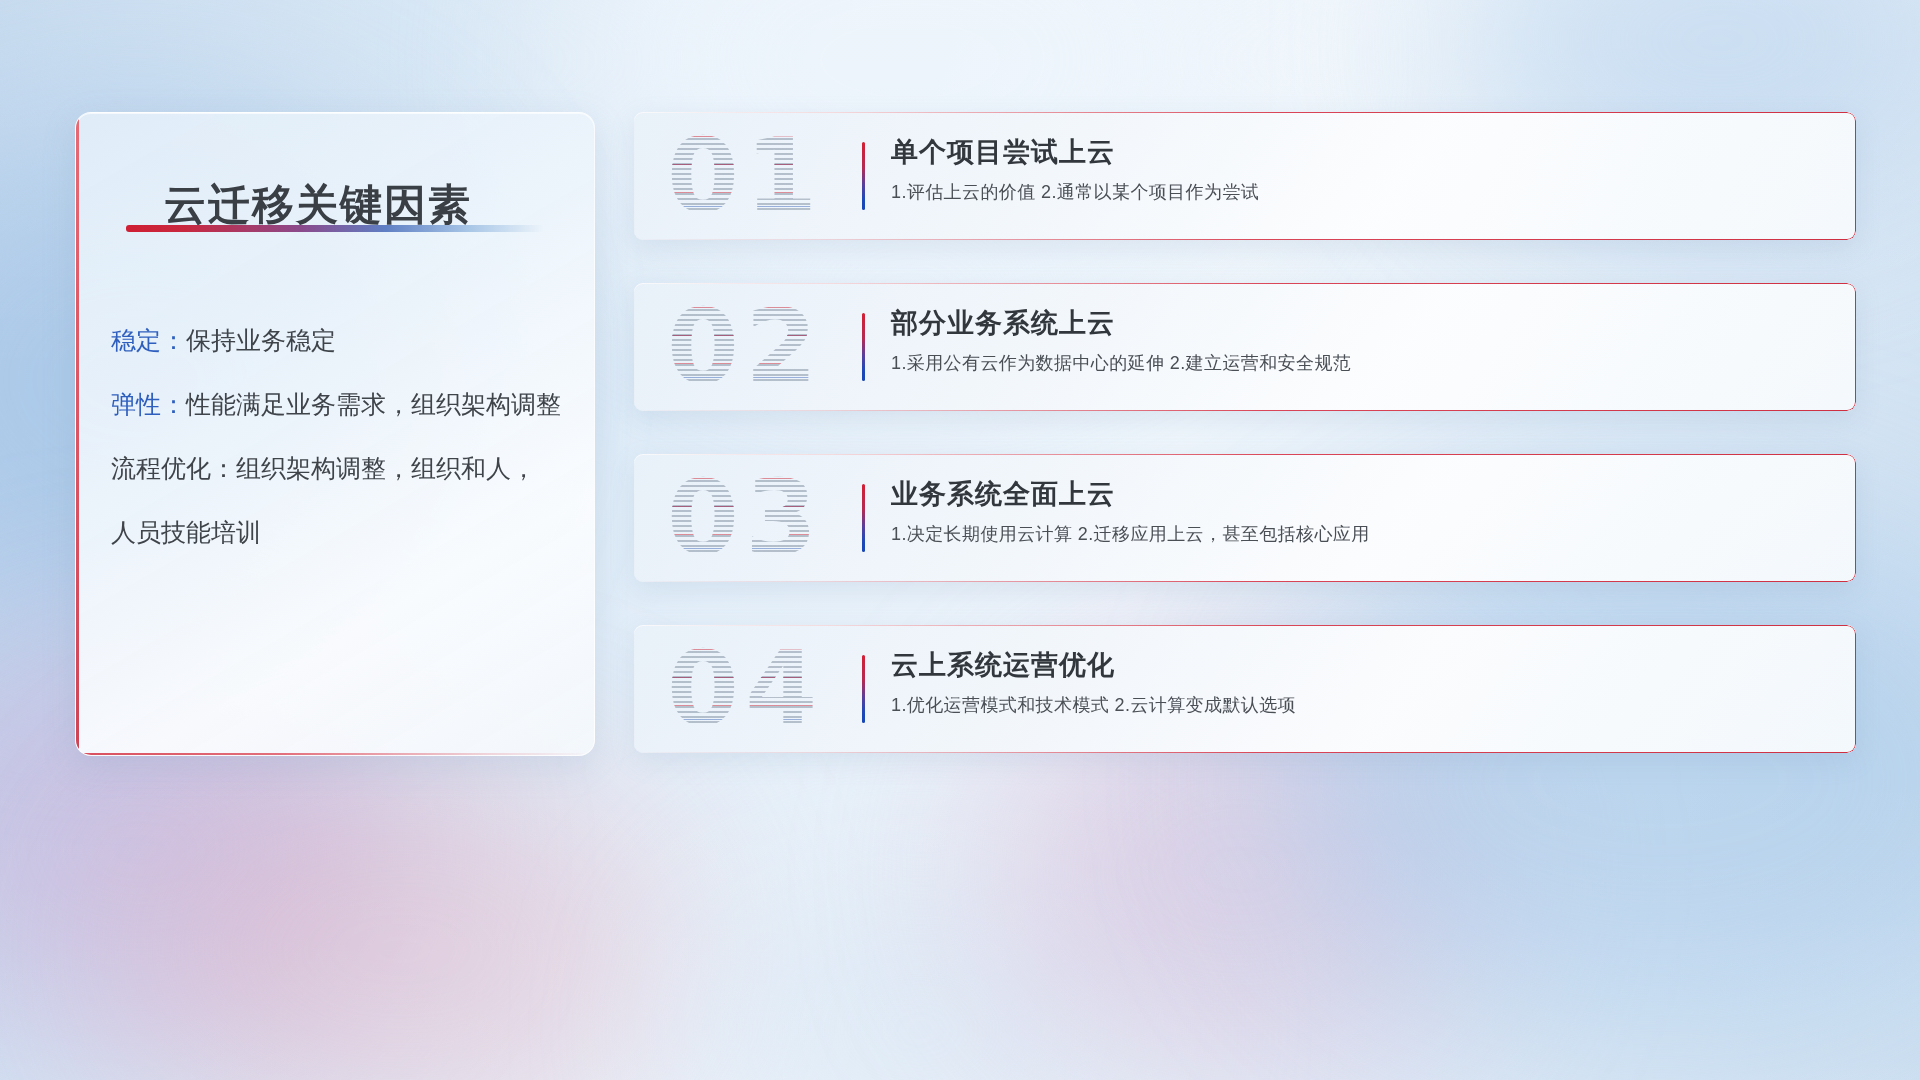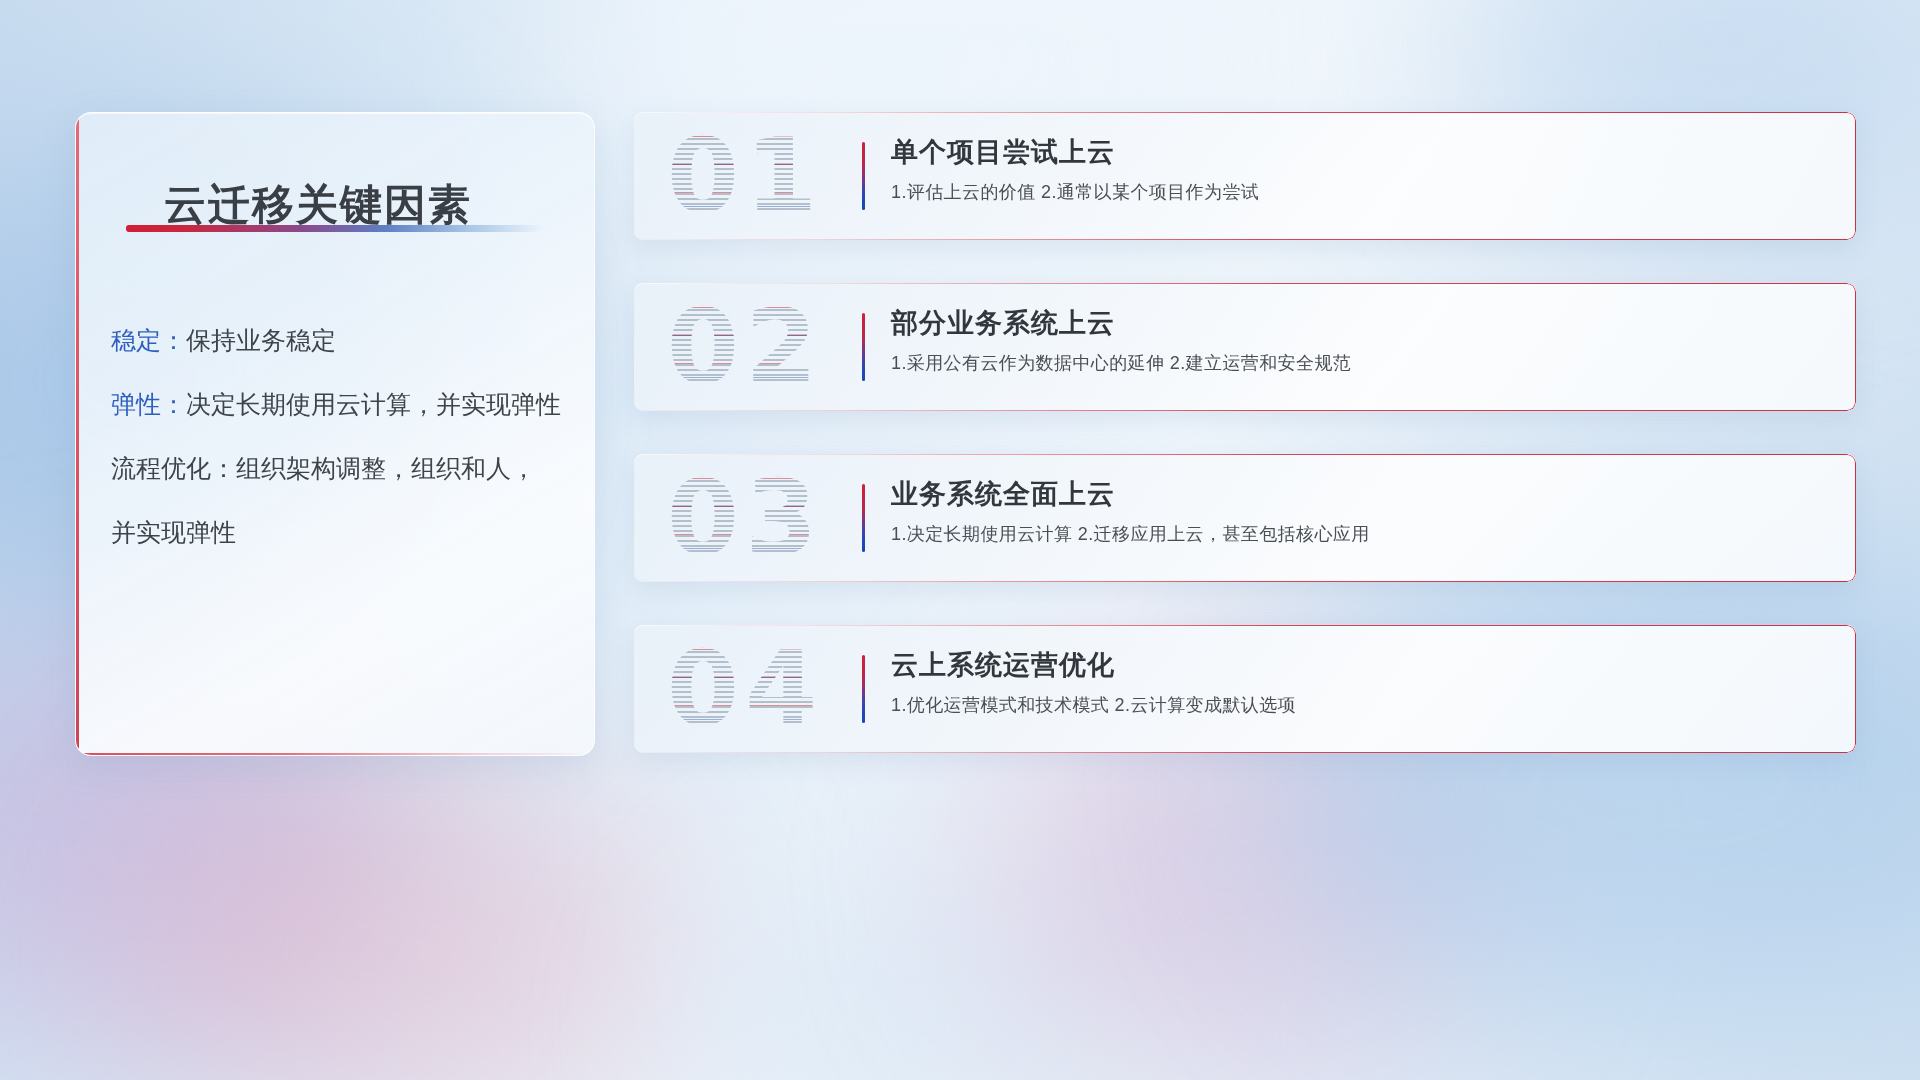--- a/index.html
+++ b/index.html
@@ -146,27 +146,27 @@
 </div>
 
 <div id="left-card">
   <div class="lc-title">云迁移关键因素</div>
   <div class="lc-rule"></div>
   <div class="lc-list">
     <div class="lc-item blue">
       <span class="k">稳定：</span><span class="v">保持业务稳定</span>
     </div>
     <div class="lc-item blue">
-      <span class="k">弹性：</span><span class="v">决定长期使用云计算，并实现弹性</span>
+      <span class="k">弹性：</span><span class="v">性能满足业务需求，组织架构调整</span>
     </div>
     <div class="lc-item dark">
       <span class="k">流程优化：</span><span class="v">组织架构调整，组织和人，</span>
     </div>
     <div class="lc-item dark">
-      <span class="k"></span><span class="v">并实现弹性</span>
+      <span class="k"></span><span class="v">人员技能培训</span>
     </div>
   </div>
 </div>
 
 <div id="right-col">
 
   <div class="rc">
     <div class="rc-num">01</div>
     <div class="rc-num-tint">01</div>
     <div class="rc-bar"></div>

